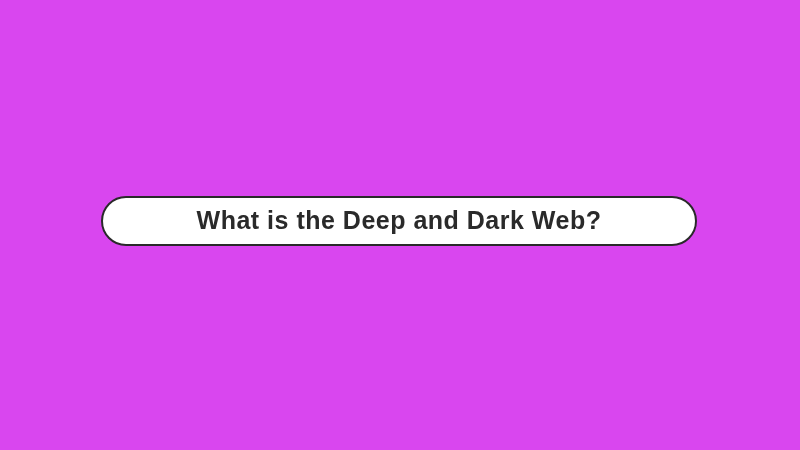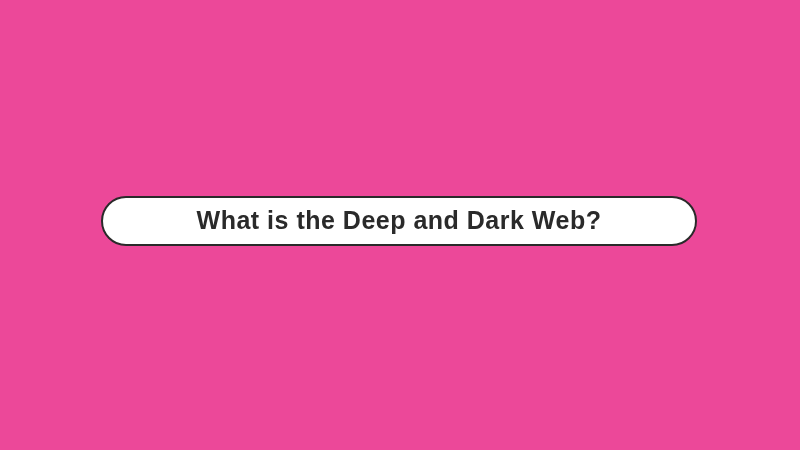--- a/index.html
+++ b/index.html
@@ -13,21 +13,21 @@
     font-family: "Liberation Sans", sans-serif;
     overflow: hidden;
     position: relative;
   }
   .stage {
     position: absolute;
     left: 0;
     top: 0;
     width: 800px;
     height: 450px;
-    background: #ec4899;
+    background: #d946ef;
   }
   .title-pill {
     position: absolute;
     left: 101px;
     top: 196px;
     width: 596px;
     height: 50px;
     box-sizing: border-box;
     background: #ffffff;
     border: 2px solid #2a2a2a;

